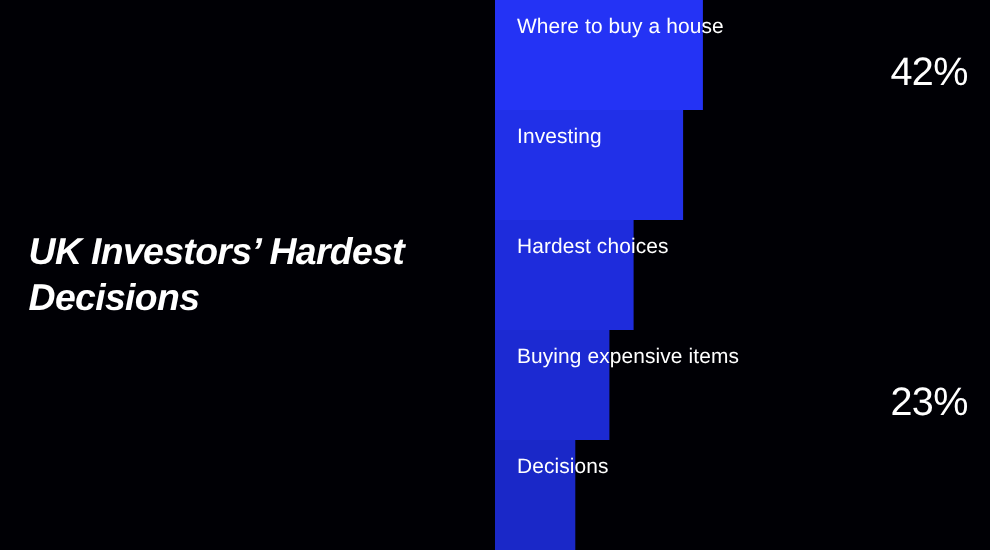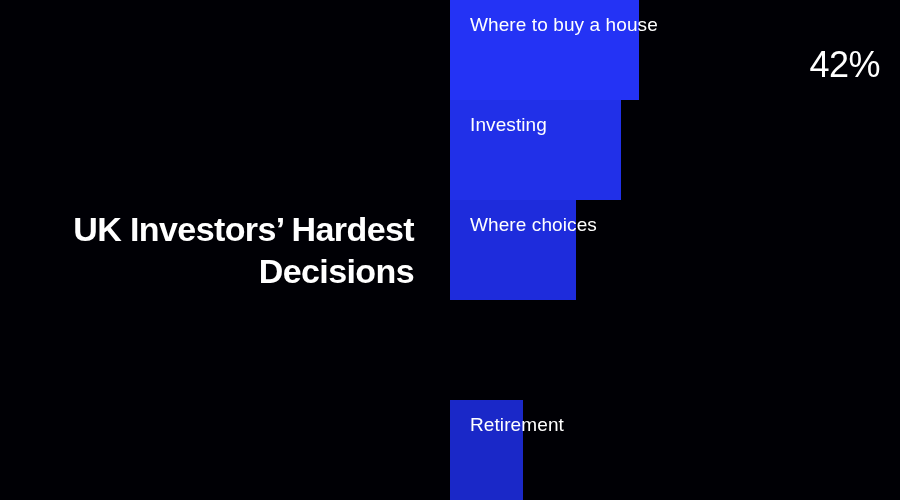--- a/index.html
+++ b/index.html
@@ -28,23 +28,24 @@
     align-items: center;
     justify-content: center;
     box-sizing: border-box;
     padding: 0 26px;
   }
   #chart-title {
     color: #ffffff;
     font-size: 34px;
     font-weight: bold;
     line-height: 1.24;
-    text-align: right;
+    text-align: left;
     letter-spacing: -0.6px;
     white-space: pre-line;
+    font-style: italic;
   }
 
   
   #chart-area {
     position: absolute;
     left: 0;
     top: 0;
     width: 900px;
     height: 500px;
   }
@@ -98,23 +99,28 @@
       <div class="bar-value">42%</div>
     </div>
 
     <div class="bar-row" style="top:100px;text-align:center;">
       <div class="bar" style="width:171px; background:#2130E8;"></div>
       <div class="bar-label">Investing</div>
     </div>
 
     <div class="bar-row" style="top:200px;">
       <div class="bar" style="width:126px; background:#1E2CDC;"></div>
-      <div class="bar-label">Where choices</div>
+      <div class="bar-label">Hardest choices</div>
     </div>
 
+    <div class="bar-row" style="top:300px;">
+      <div class="bar" style="width:104px; background:#1C2AD2;"></div>
+      <div class="bar-label">Buying expensive items</div>
+      <div class="bar-value">23%</div>
+    </div>
 
     <div class="bar-row" style="top:400px;">
       <div class="bar" style="width:73px; background:#1A28C8;"></div>
-      <div class="bar-label">Retirement</div>
+      <div class="bar-label">Decisions</div>
     </div>
 
   </div>
 </div>
 
 </body></html>

